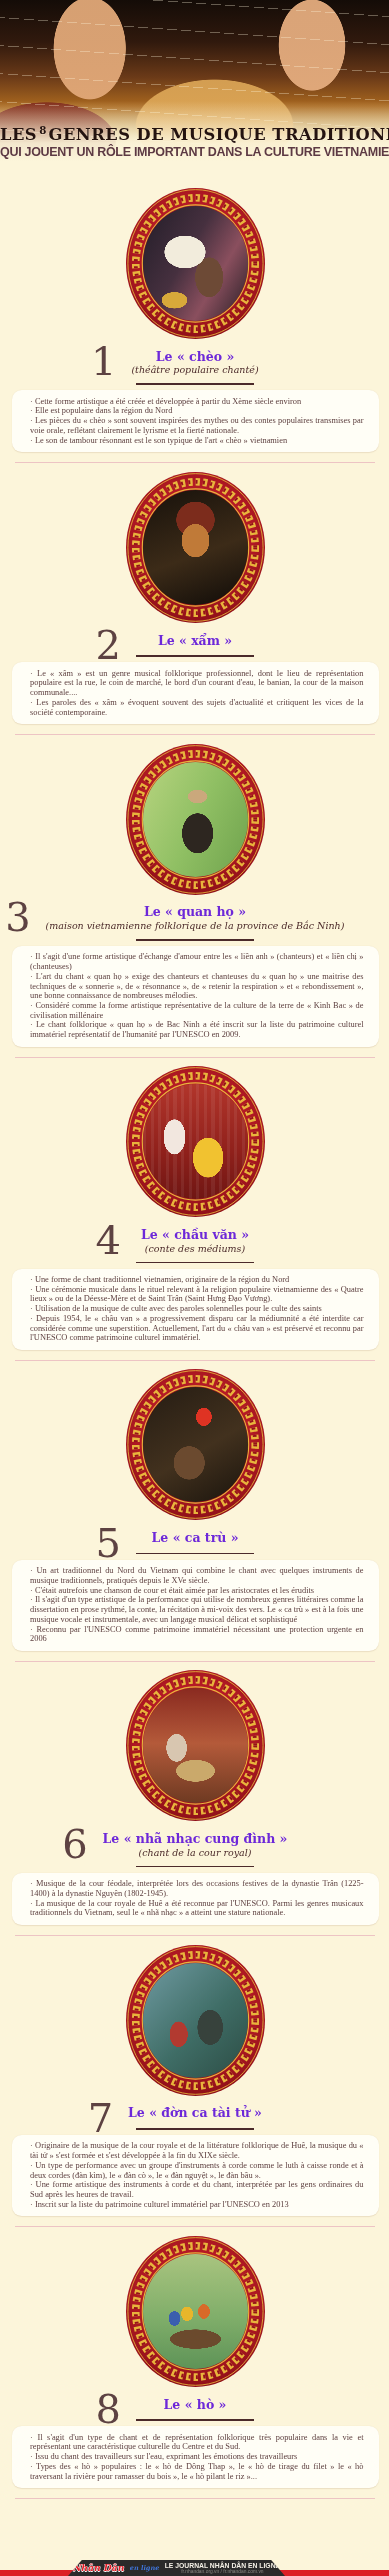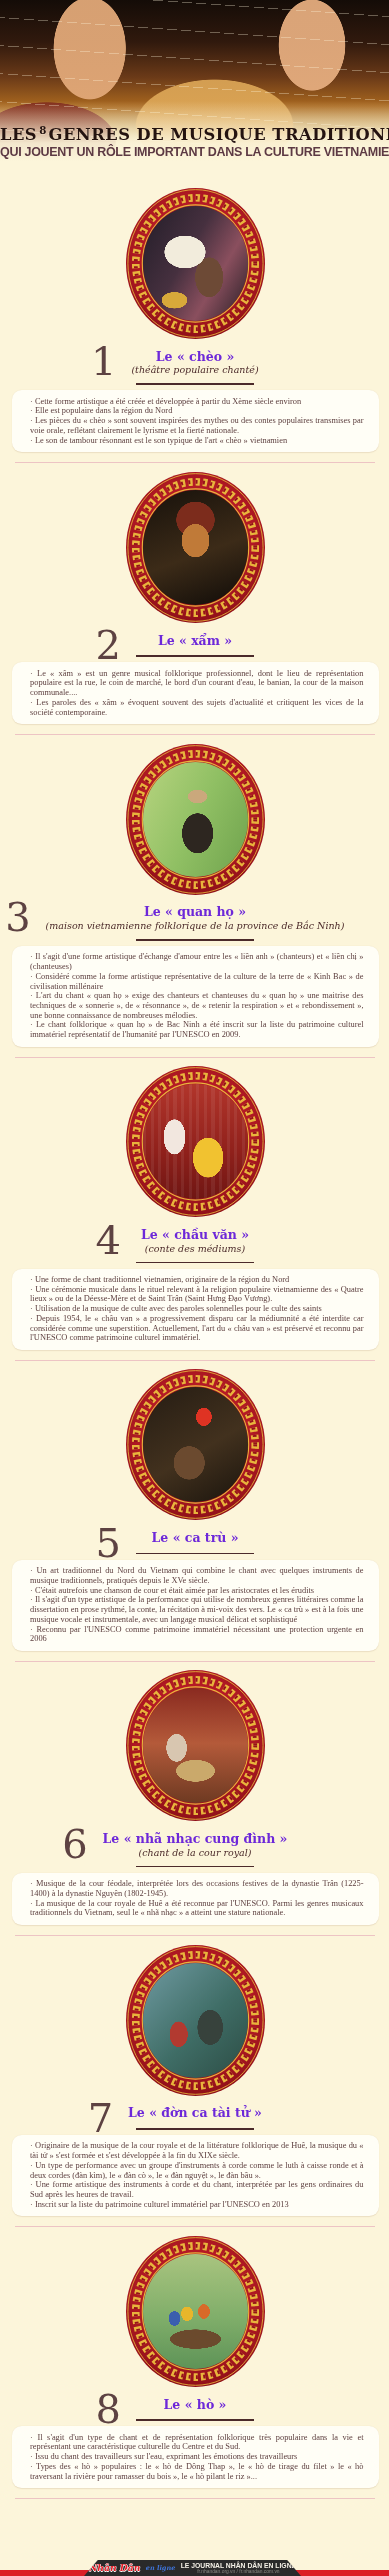--- a/index.html
+++ b/index.html
@@ -74,21 +74,21 @@
 
   .textbox{width:367px;margin:0 auto;box-sizing:border-box;background:#fffef6;
     border-radius:9.8px;padding:6.5px 15px 7px 18.5px;box-shadow:0 0.5px 1.1px rgba(160,120,90,.18);}
   .bullet{margin:0;font-size:8.4px;line-height:9.7px;color:#5e4040;text-align:justify;}
 
   .separator{width:360px;margin:9.8px auto 0;border:0;border-top:0.5px solid #edc4c4;height:0;}
 
   
   .footer{position:absolute;left:0;right:0;bottom:0;height:28px;}
   .footer-red{position:absolute;left:0;right:0;bottom:0;height:6.5px;background:#dc1f26;}
-  .footer-bar{position:absolute;left:84px;bottom:0;width:217px;height:16.3px;background:#2a2a2a;
+  .footer-bar{position:absolute;left:68px;bottom:0;width:217px;height:16.3px;background:#2a2a2a;
     clip-path:polygon(0 100%,14px 0,203px 0,217px 100%);
     display:flex;align-items:center;justify-content:center;gap:5.4px;}
   .brand{font-family:"DejaVu Serif",serif;font-weight:700;font-style:italic;font-size:9.2px;color:#e01b24;
     text-shadow:-0.5px 0 #fff,0.5px 0 #fff,0 -0.5px #fff,0 0.5px #fff;white-space:nowrap;}
   .brand-suffix{font-family:"DejaVu Serif",serif;font-style:italic;font-weight:700;font-size:6.5px;color:#3f74d8;white-space:nowrap;}
   .footer-text{text-align:center;line-height:1.05;}
   .footer-title{font-family:"Liberation Sans",sans-serif;font-weight:700;font-size:6.8px;color:#f4f0e6;white-space:nowrap;}
   .footer-urls{font-family:"Liberation Sans",sans-serif;font-size:4.9px;color:#8a8a84;white-space:nowrap;}
 </style>
 </head>
@@ -173,22 +173,22 @@
       <div class="titlebar">
         <div class="titlecol">
           <div class="sec-num">3</div>
           <div class="sec-title">Le « quan họ »</div>
           <div class="sec-sub">(maison vietnamienne folklorique de la province de Bắc Ninh)</div>
           <div class="sec-divider"></div>
         </div>
       </div>
       <div class="textbox">
           <p class="bullet">· Il s'agit d'une forme artistique d'échange d'amour entre les « liền anh » (chanteurs) et « liền chị » (chanteuses)</p>
+          <p class="bullet">· L'art du chant « quan họ » exige des chanteurs et chanteuses du « quan họ » une maitrise des techniques de « sonnerie », de « résonnance », de « retenir la respiration » et « rebondissement », une bonne connaissance de nombreuses mélodies.</p>
           <p class="bullet">· Considéré comme la forme artistique représentative de la culture de la terre de « Kinh Bac » de civilisation millénaire</p>
-          <p class="bullet">· L'art du chant « quan họ » exige des chanteurs et chanteuses du « quan họ » une maitrise des techniques de « sonnerie », de « résonnance », de « retenir la respiration » et « rebondissement », une bonne connaissance de nombreuses mélodies.</p>
           <p class="bullet">· Le chant folklorique « quan họ » de Bac Ninh a été inscrit sur la liste du patrimoine culturel immatériel représentatif de l'humanité par l'UNESCO en 2009.</p>
         </div>
       <hr class="separator">
     </div>
 
     <div class="section">
       <div class="medallion">
         <div class="ringbg"></div>
         <svg class="ring-svg" viewBox="0 0 256 278">
           <ellipse cx="128" cy="139" rx="124.5" ry="136" fill="none" stroke="#e8b43c" stroke-width="1.6"></ellipse>

